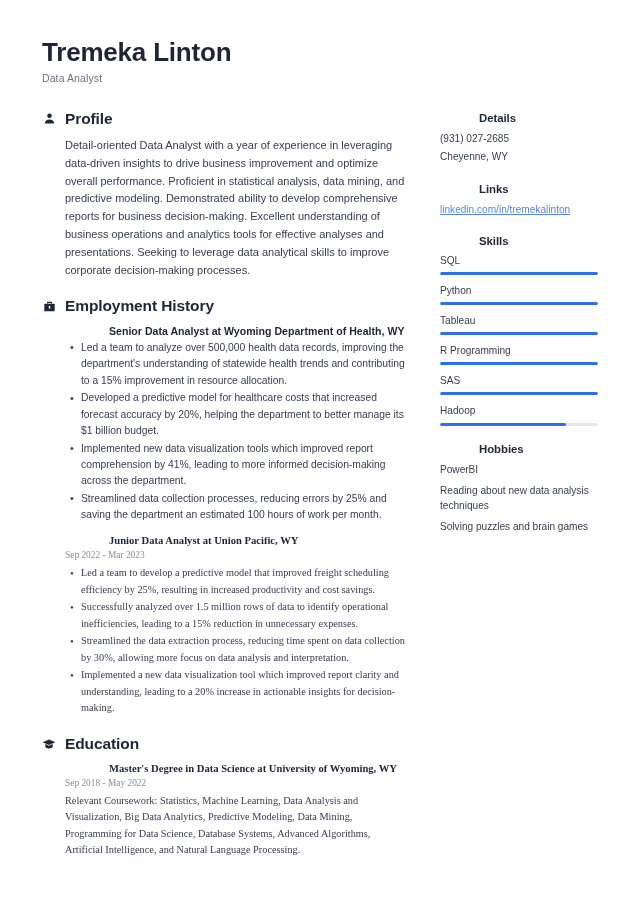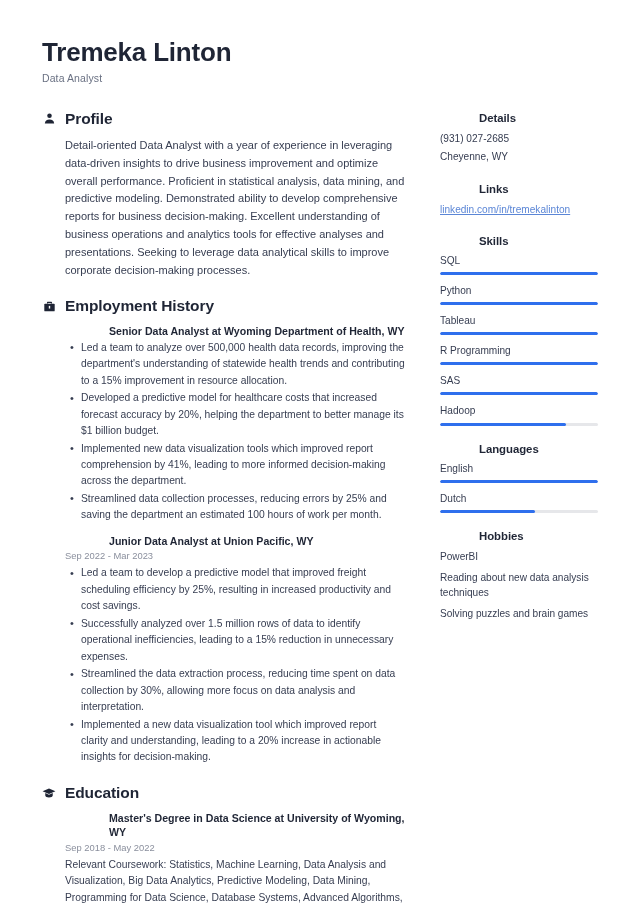--- a/index.html
+++ b/index.html
@@ -80,21 +80,21 @@
   .section-body { padding-left: 23px; }
 
   .para {
     font-size: 11px;
     line-height: 1.62;
     color: #363d51;
     margin: 0;
   }
 
   .entry { margin-bottom: 10px; }
-  .entry:last-child { margin-bottom: 0; }
+  .entry:last-child { margin-bottom: 0; font-family: Liberation Serif, serif; }
   .entry-title {
     font-size: 10.6px;
     font-weight: bold;
     color: #1f2535;
     line-height: 1.35;
     margin-bottom: 1px;
     margin-left: 44px;
   }
   .entry-date {
     font-size: 9.4px;
@@ -317,35 +317,20 @@
           </div>
         </div>
         <div class="rated">
           <div class="rated-label">Hadoop</div>
           <div class="bar-track" style="background: rgb(230, 231, 234);">
             <div class="bar-fill" style="width: 80%; background: rgb(47, 111, 237);"></div>
           </div>
         </div>
       </div>
 
-      <div class="side-block">
-        <div class="side-title">Languages</div>
-        <div class="rated">
-          <div class="rated-label">English</div>
-          <div class="bar-track" style="background: rgb(230, 231, 234);">
-            <div class="bar-fill" style="width: 100%; background: rgb(47, 111, 237);"></div>
-          </div>
-        </div>
-        <div class="rated">
-          <div class="rated-label">Dutch</div>
-          <div class="bar-track" style="background: rgb(230, 231, 234);">
-            <div class="bar-fill" style="width: 60%; background: rgb(47, 111, 237);"></div>
-          </div>
-        </div>
-      </div>
 
       <div class="side-block">
         <div class="side-title">Hobbies</div>
         <div class="hobby-item">PowerBI</div>
         <div class="hobby-item">Reading about new data analysis techniques</div>
         <div class="hobby-item">Solving puzzles and brain games</div>
       </div>
 
     </div>
   </div>

